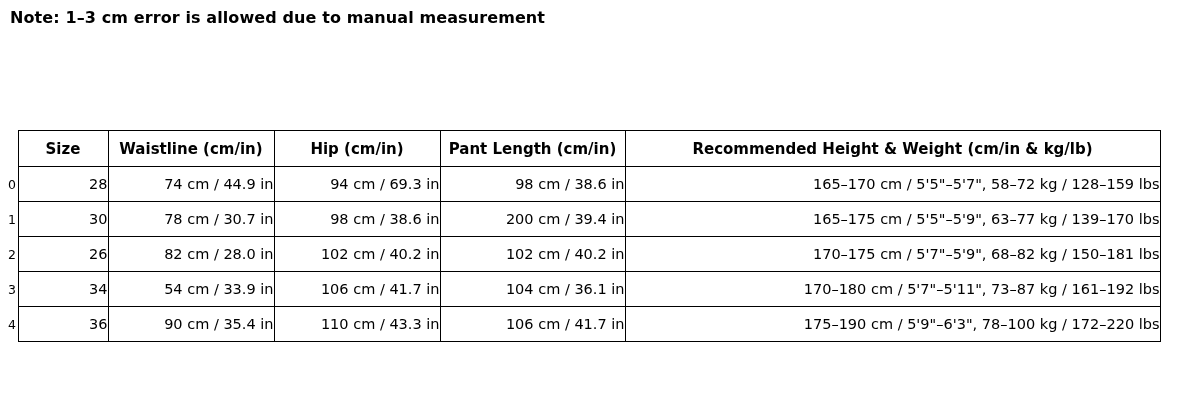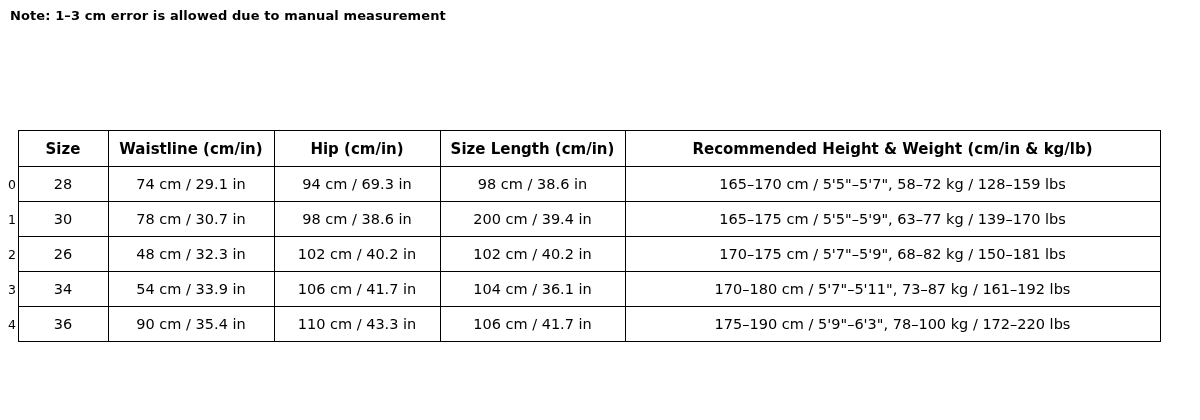--- a/index.html
+++ b/index.html
@@ -12,21 +12,21 @@
     height: 420px;
     font-family: "DejaVu Sans", sans-serif;
     color: #000000;
     position: relative;
     overflow: hidden;
   }
   .note {
     position: absolute;
     left: 10px;
     top: 8px;
-    font-size: 13px;
+    font-size: 16px;
     font-weight: bold;
     letter-spacing: 0.1px;
     white-space: nowrap;
   }
   .table-wrap {
     position: absolute;
     left: 8px;
     top: 130px;
     width: 1152px;
   }
@@ -71,20 +71,21 @@
   table.size-table tbody td.idx-cell {
     border-top: none;
     border-bottom: none;
     font-size: 12.5px;
     text-align: left;
     padding-left: 0px;
     color: #000000;
   }
   table.size-table tbody td {
     font-weight: normal;
+    text-align: right;
   }
   .rec-cell { font-size: 14.5px; }
 </style>
 </head>
 <body>
 
 <div class="note">Note: 1–3 cm error is allowed due to manual measurement</div>
 
 <div class="table-wrap">
   <table class="size-table">
@@ -95,45 +96,45 @@
       <col class="c-hip">
       <col class="c-len">
       <col class="c-rec">
     </colgroup>
     <thead>
       <tr>
         <th class="idx-head"></th>
         <th>Size</th>
         <th>Waistline (cm/in)</th>
         <th>Hip (cm/in)</th>
-        <th>Size Length (cm/in)</th>
+        <th>Pant Length (cm/in)</th>
         <th>Recommended Height &amp; Weight (cm/in &amp; kg/lb)</th>
       </tr>
     </thead>
     <tbody>
       <tr>
         <td class="idx-cell">0</td>
         <td>28</td>
-        <td>74 cm / 29.1 in</td>
+        <td>74 cm / 44.9 in</td>
         <td>94 cm / 69.3 in</td>
         <td>98 cm / 38.6 in</td>
         <td class="rec-cell">165–170 cm / 5'5"–5'7", 58–72 kg / 128–159 lbs</td>
       </tr>
       <tr>
         <td class="idx-cell">1</td>
         <td>30</td>
         <td>78 cm / 30.7 in</td>
         <td>98 cm / 38.6 in</td>
         <td>200 cm / 39.4 in</td>
         <td class="rec-cell">165–175 cm / 5'5"–5'9", 63–77 kg / 139–170 lbs</td>
       </tr>
       <tr>
         <td class="idx-cell">2</td>
         <td>26</td>
-        <td>48 cm / 32.3 in</td>
+        <td>82 cm / 28.0 in</td>
         <td>102 cm / 40.2 in</td>
         <td>102 cm / 40.2 in</td>
         <td class="rec-cell">170–175 cm / 5'7"–5'9", 68–82 kg / 150–181 lbs</td>
       </tr>
       <tr>
         <td class="idx-cell">3</td>
         <td>34</td>
         <td>54 cm / 33.9 in</td>
         <td>106 cm / 41.7 in</td>
         <td>104 cm / 36.1 in</td>

